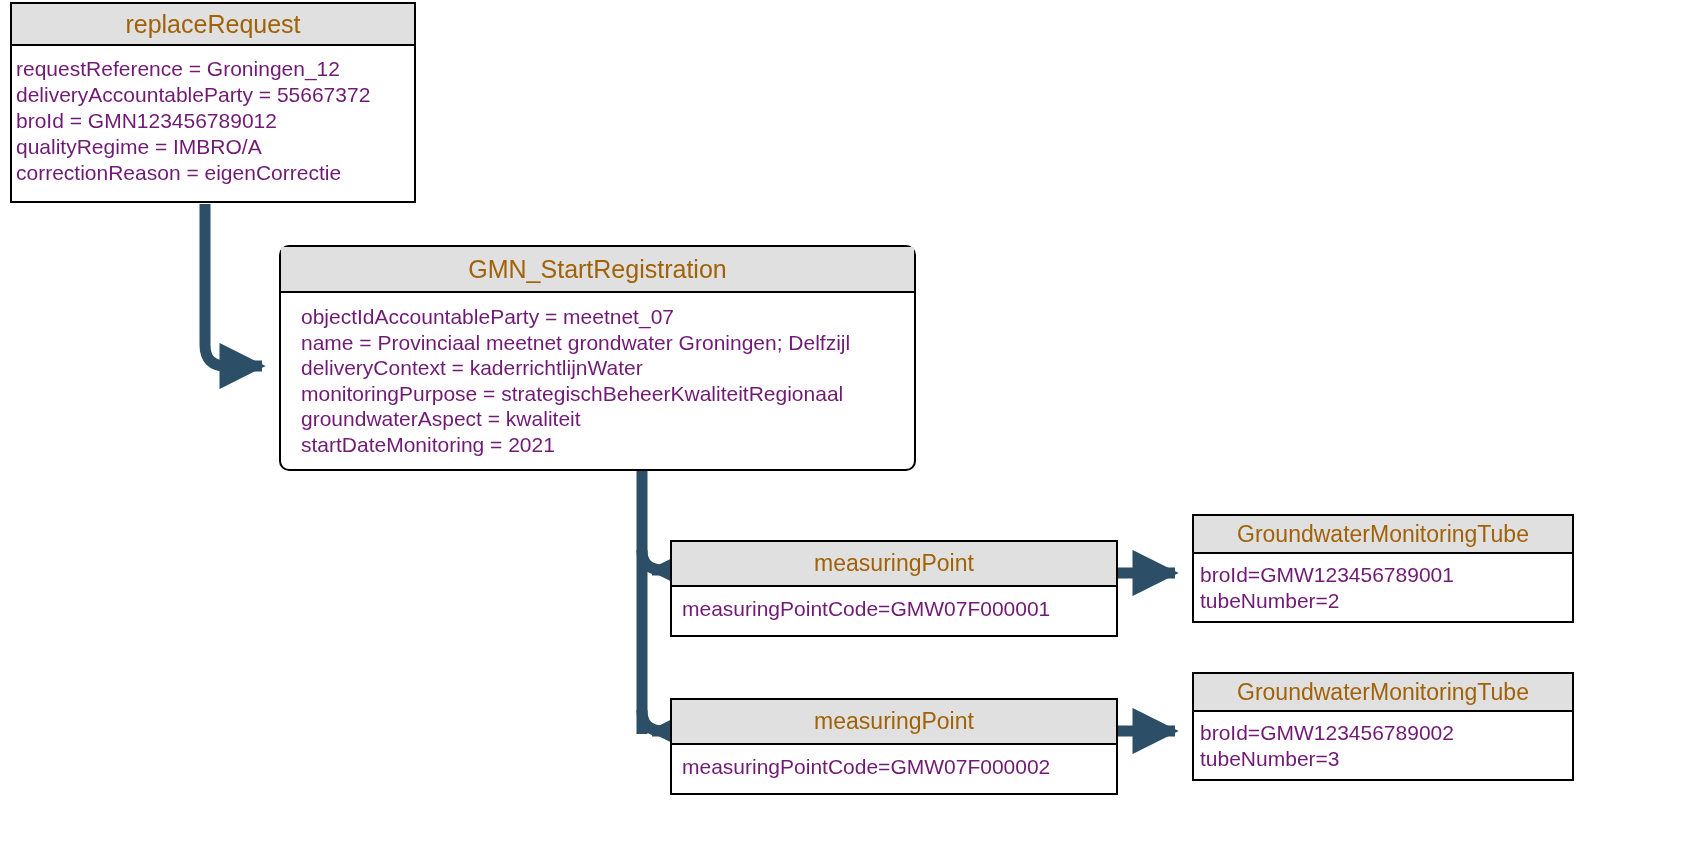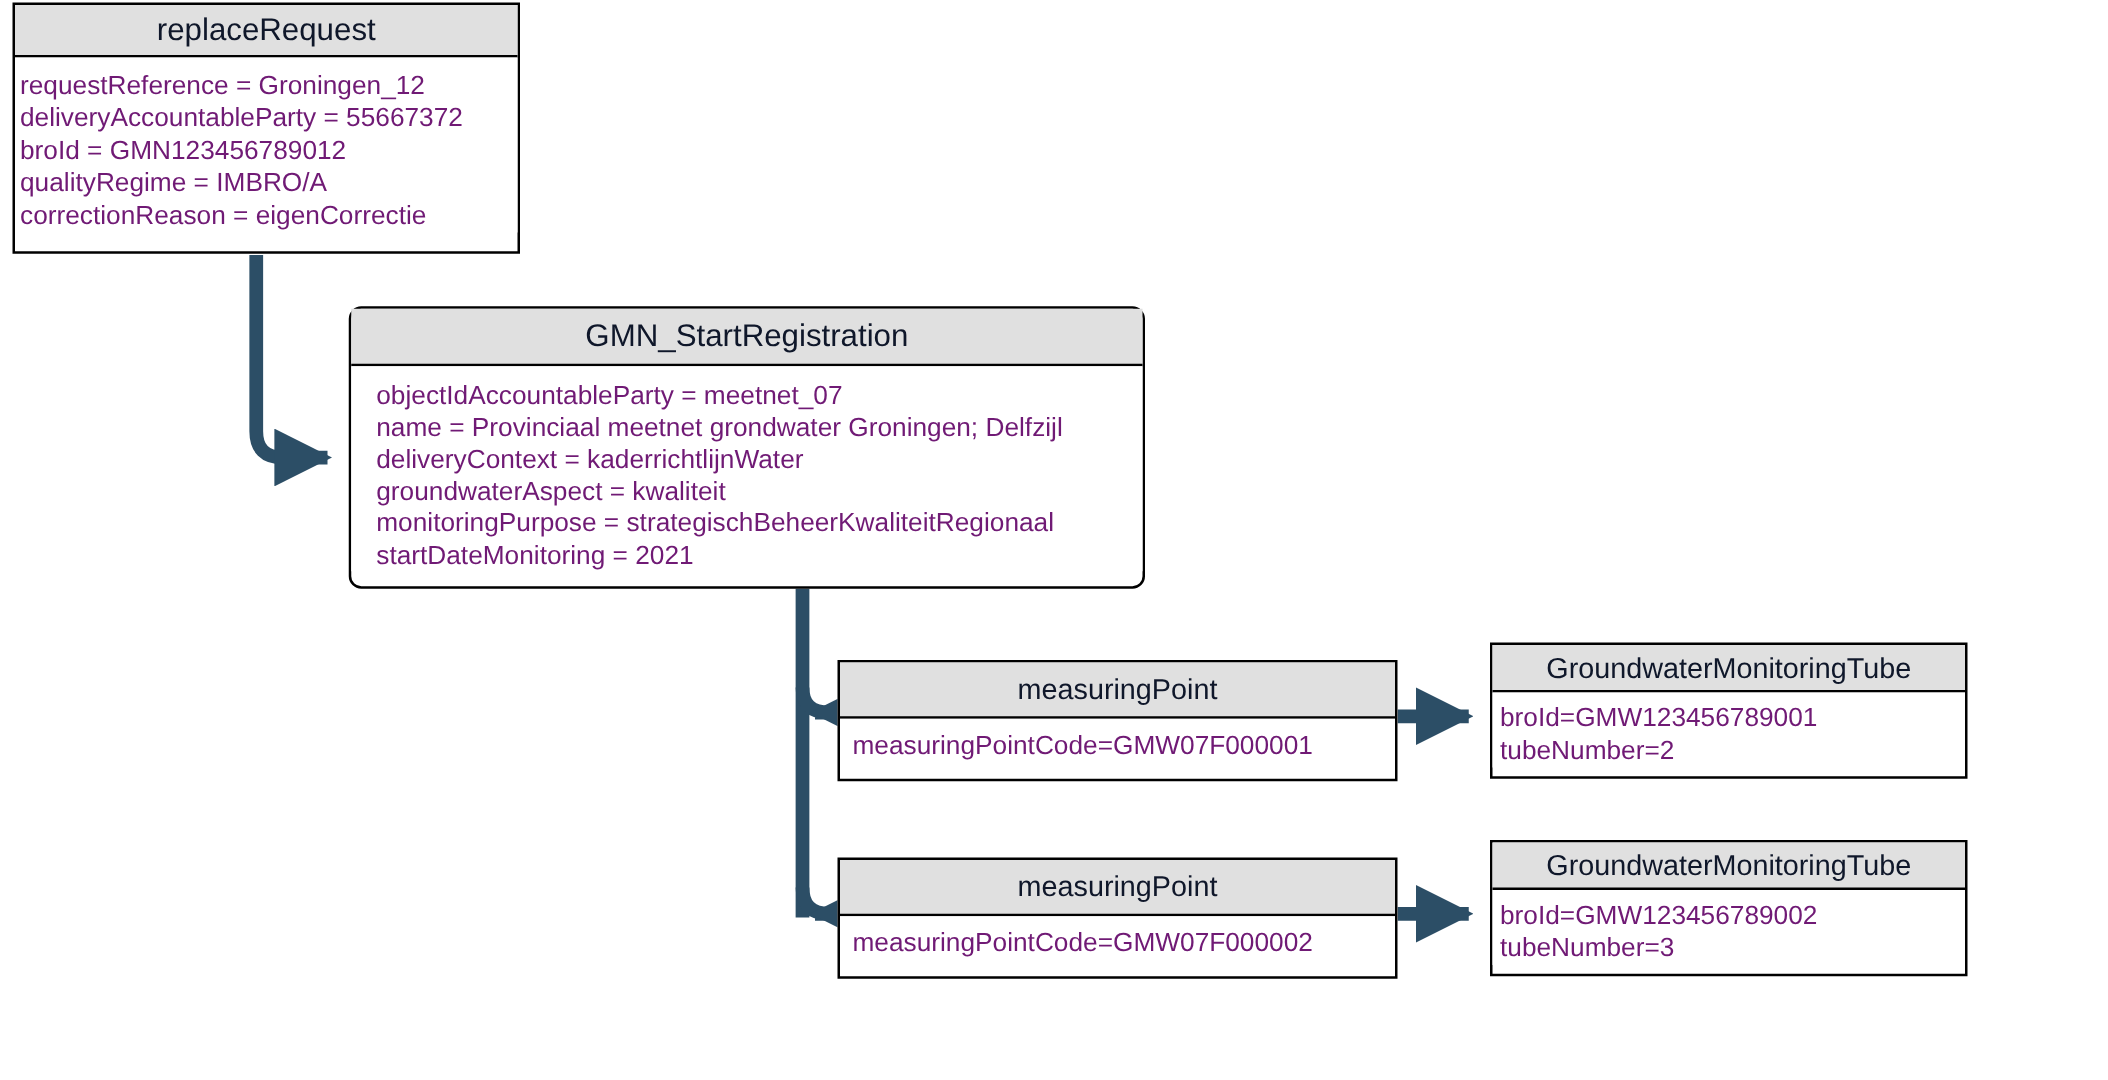--- a/index.html
+++ b/index.html
@@ -30,21 +30,21 @@
     position: absolute;
     box-sizing: border-box;
     border: 2px solid #000000;
     background: #ffffff;
   }
   .node-header {
     box-sizing: border-box;
     background: #e0e0e0;
     border-bottom: 2px solid #000000;
     text-align: center;
-    color: #0f172a;
+    color: #a16207;
     white-space: nowrap;
     overflow: hidden;
   }
   .node-body {
     box-sizing: border-box;
     background: #ffffff;
     color: #000000;
   }
   .attr-line {
     white-space: nowrap;
@@ -89,20 +89,21 @@
   }
   #node-gmn-startregistration .attr-line {
     font-size: 21px;
     line-height: 25.5px;
   }
 
   
   .node-measuring-point {
     width: 448px;
     height: 97px;
+    margin-top: 12px;
   }
   .node-measuring-point .node-header {
     height: 45px;
     line-height: 43px;
     font-size: 23px;
   }
   .node-measuring-point .node-body {
     padding: 9px 8px 0 10px;
   }
   .node-measuring-point .attr-line {
@@ -167,22 +168,22 @@
       <div class="attr-line">correctionReason = eigenCorrectie</div>
     </div>
   </div>
 
   <div class="node" id="node-gmn-startregistration">
     <div class="node-header">GMN_StartRegistration</div>
     <div class="node-body">
       <div class="attr-line">objectIdAccountableParty = meetnet_07</div>
       <div class="attr-line">name = Provinciaal meetnet grondwater Groningen; Delfzijl</div>
       <div class="attr-line">deliveryContext = kaderrichtlijnWater</div>
+      <div class="attr-line">monitoringPurpose = strategischBeheerKwaliteitRegionaal</div>
       <div class="attr-line">groundwaterAspect = kwaliteit</div>
-      <div class="attr-line">monitoringPurpose = strategischBeheerKwaliteitRegionaal</div>
       <div class="attr-line">startDateMonitoring = 2021</div>
     </div>
   </div>
 
   <div class="node node-measuring-point" id="node-measuring-point-1">
     <div class="node-header">measuringPoint</div>
     <div class="node-body">
       <div class="attr-line">measuringPointCode=GMW07F000001</div>
     </div>
   </div>

